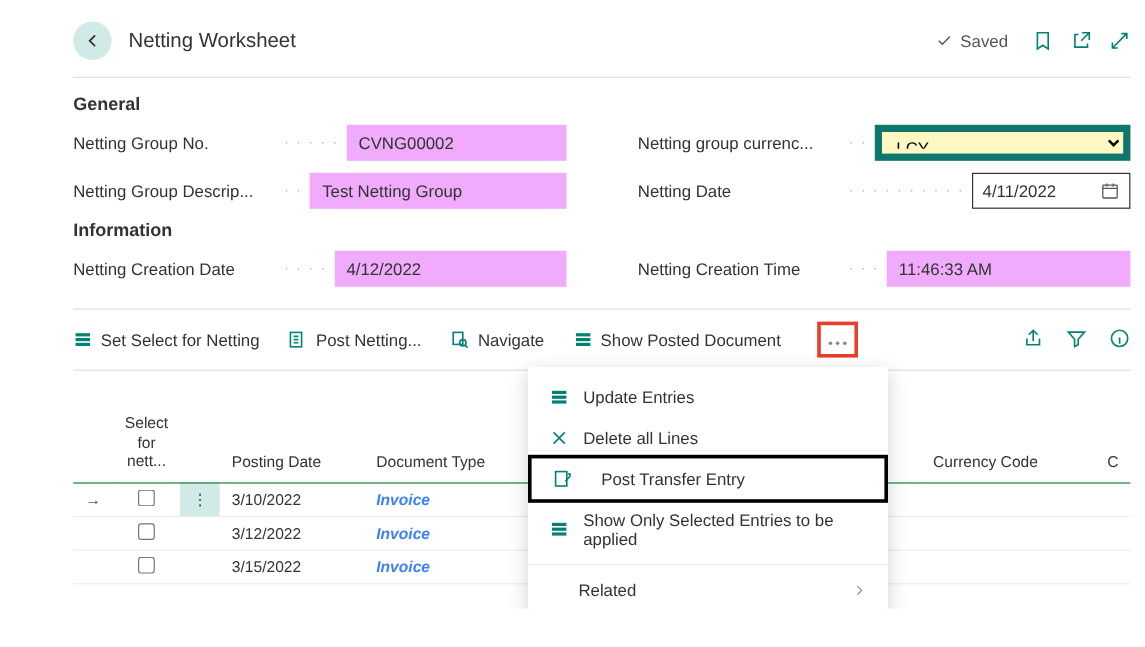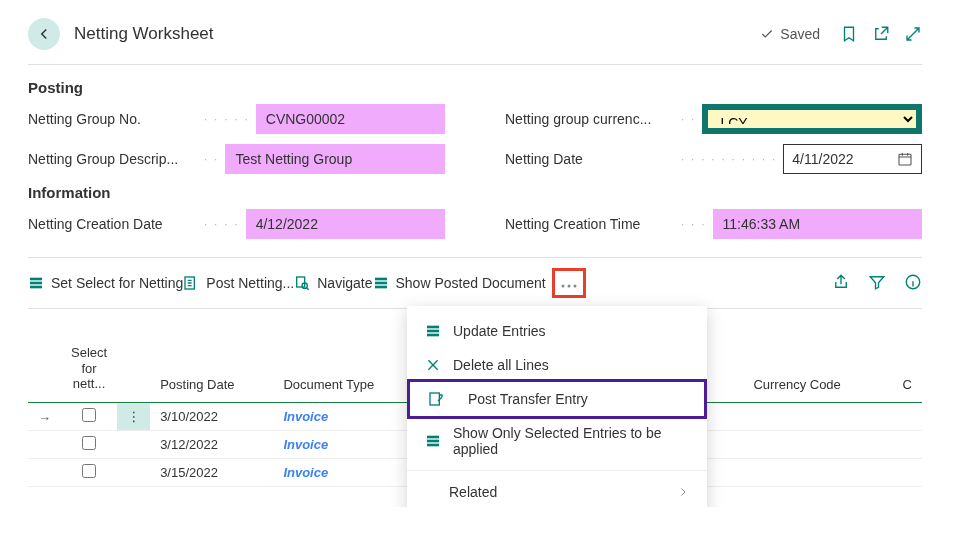--- a/index.html
+++ b/index.html
@@ -1,46 +1,46 @@
 <!DOCTYPE html>
 <html><head>
 <meta charset="utf-8">
 <style>
   * { box-sizing: border-box; margin: 0; padding: 0; font-family: 'Segoe UI', Tahoma, sans-serif; }
   body { background: #fff; color: #333; font-size: 14px; width: 954px; }
-  .page { padding: 12px 32px 20px 28px; }
+  .page { padding: 12px 12px 20px 28px; margin-left: 33px; }
   .header { display: flex; align-items: center; padding: 6px 0 14px 0; border-bottom: 1px solid #e0e0e0; }
   .back-btn { width: 32px; height: 32px; border-radius: 50%; background: #cfeae7; display:flex; align-items:center; justify-content:center; margin-right: 14px; cursor:pointer; }
   .page-title { font-size: 17px; color: #333; flex: 1; }
   .header-right { display:flex; align-items:center; gap:14px; color:#00838f; }
   .saved-status { color: #555; font-size: 14px; display:flex; align-items:center; gap:6px; margin-right:6px;}
   .saved-status svg { stroke:#555; }
   .hdr-icon { cursor:pointer; display:flex; }
   .section { padding-top: 14px; }
   .section-title { font-weight:600; font-size:15px; margin-bottom: 8px; color:#333;}
   .form-grid { display:grid; grid-template-columns: 1fr 1fr; column-gap: 60px; row-gap: 10px; margin-bottom: 10px;}
   .form-row { display:flex; align-items:center; }
   .form-label { width: 170px; color:#333; white-space:nowrap; overflow:hidden; text-overflow:ellipsis; font-size:14px;}
   .dots { color:#aaa; letter-spacing:2px; flex:0 0 auto; padding: 0 6px; font-size:10px;}
   .form-value { flex:1; height:30px; border:none; background:#f0abfc; padding:4px 10px; color:#333; font-size:14px; display:flex; align-items:center;}
   .form-select { flex:1; height:30px; border:6px solid #0f766e; padding:4px 8px; font-size:14px; background:#fef9c3;}
   .form-date { flex:1; height:30px; border:1px solid #333; padding:0 8px; display:flex; align-items:center; justify-content:space-between; }
   .form-date span { font-size:14px;}
   .divider { border-top:1px solid #e0e0e0; margin-top: 18px;}
   .toolbar { display:flex; align-items:center; padding: 10px 0; border-bottom:1px solid #e0e0e0; position:relative;}
-  .tb-group { display:flex; align-items:center; }
+  .tb-group { display:flex; gap:24px; align-items:center; }
   .tb-btn { display:flex; align-items:center; gap:7px; cursor:pointer; font-size:14px; color:#333;}
   .tb-btn svg, .tb-icon { color:#008272;}
   .tb-right { margin-left:auto; display:flex; gap:18px; color:#008272;}
   .tb-right .ic { cursor:pointer;}
   .more-btn { border:3px solid #e83e2c; padding:4px 6px; margin-left:6px; cursor:pointer; color:#888;}
   .dropdown { position:absolute; left:379px; top:48px; width:300px; background:#fff; box-shadow:0 4px 16px rgba(0,0,0,0.18); padding:8px 0; z-index:10;}
   .dd-item { display:flex; align-items:center; gap:12px; padding:9px 18px; cursor:pointer; font-size:14px; color:#333;}
   .dd-item svg { flex-shrink:0;}
-  .dd-item.highlighted { border:3px solid #4c1d95; margin:-3px 0;gap:24px;}
+  .dd-item.highlighted { border:3px solid #000000; margin:-3px 0;gap:24px;}
   .dd-related { justify-content:space-between; padding-left:42px;}
   .dd-fewer { padding-left:42px;}
   .dd-sep { height:1px; background:#eee; margin:4px 0;}
   .table-wrap { padding-top:30px; position:relative;}
   table { width:100%; border-collapse:collapse; font-size:13px;}
   th { text-align:left; font-weight:400; color:#333; padding:6px 10px 10px 10px; border-bottom:1px solid #15803d; vertical-align:bottom; font-size:13px;}
   th .th-multi { font-size:13px; line-height:1.2;}
   td { padding:5px 10px; border-bottom:1px solid #eee;}
   .arrow-cell { width:30px; text-align:center; color:#555;}
   .menu-cell { width:24px; background:#cfeae7; text-align:center; cursor:pointer;}
@@ -80,21 +80,21 @@
       </span>
       <span class="hdr-icon">
         <svg width="18" height="18" viewBox="0 0 24 24" fill="none" stroke="#008272" stroke-width="1.8">
             <path d="M4 20L20 4M14 4h6v6M10 20H4v-6"></path>
           </svg>
       </span>
     </div>
   </div>
 
   <div class="section">
-    <div class="section-title">Posting</div>
+    <div class="section-title">General</div>
     <div class="form-grid">
       <div class="form-row">
         <div class="form-label">Netting Group No.</div>
         <div class="dots">· · · · ·</div>
         <div class="form-value">CVNG00002</div>
       </div>
       <div class="form-row">
         <div class="form-label">Netting group currenc...</div>
         <div class="dots">· ·</div>
         <select class="form-select">

